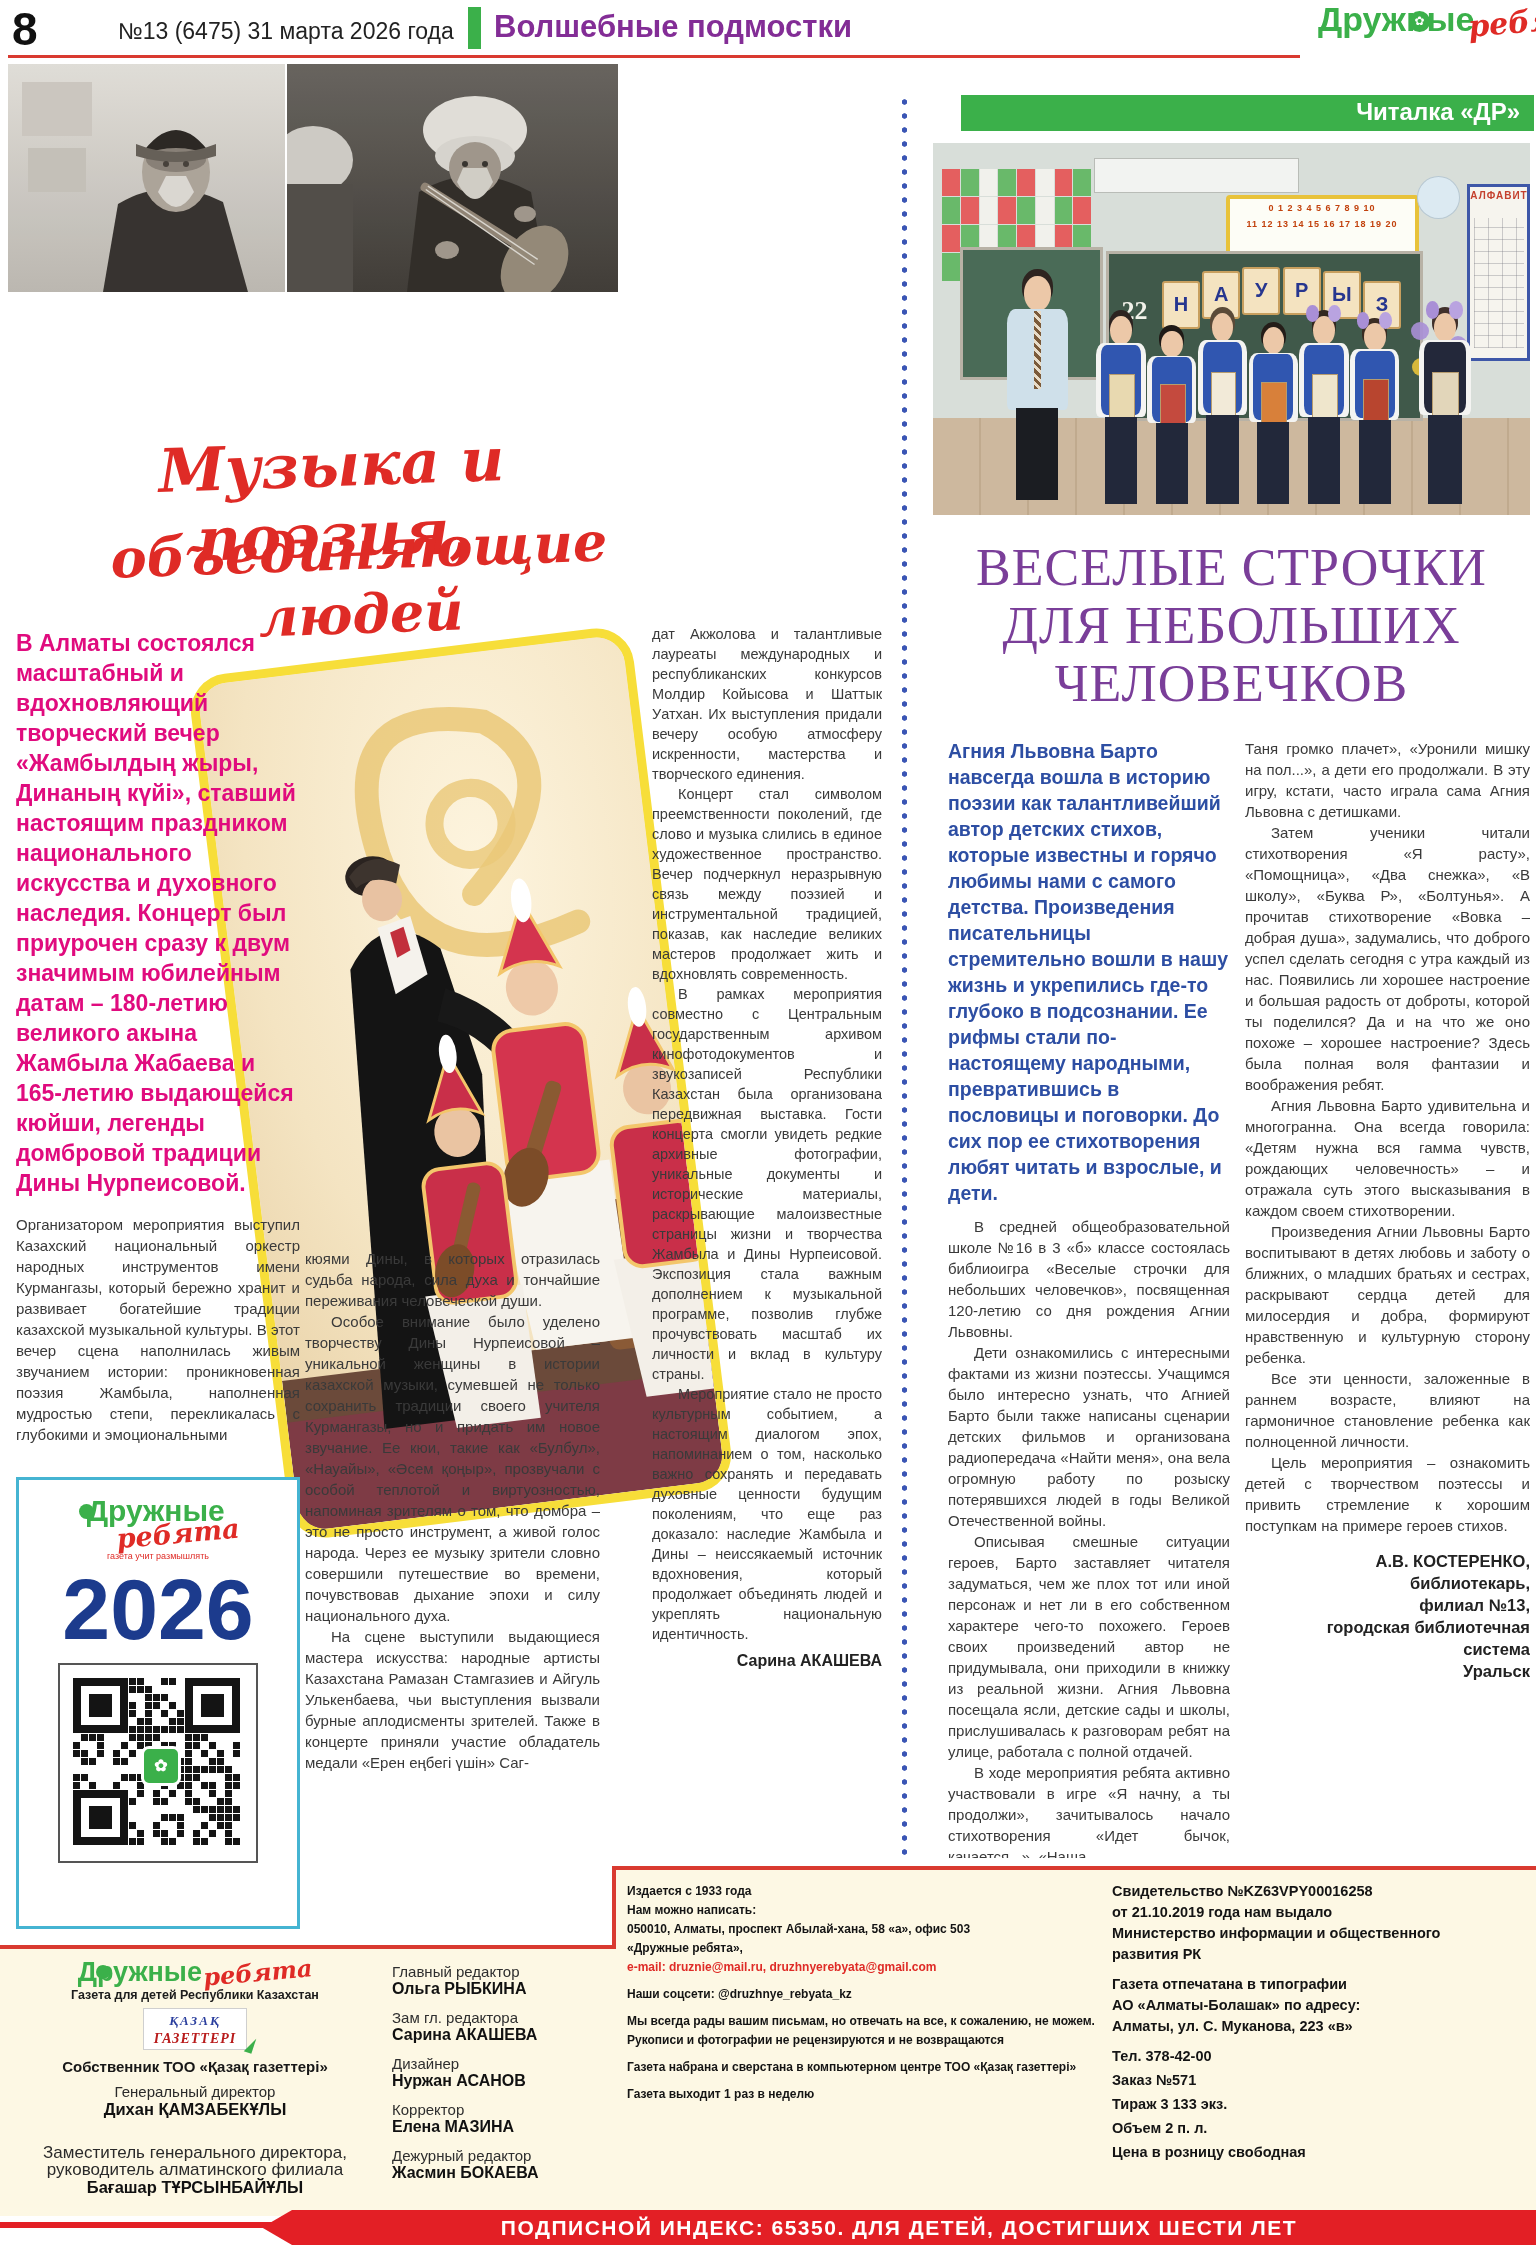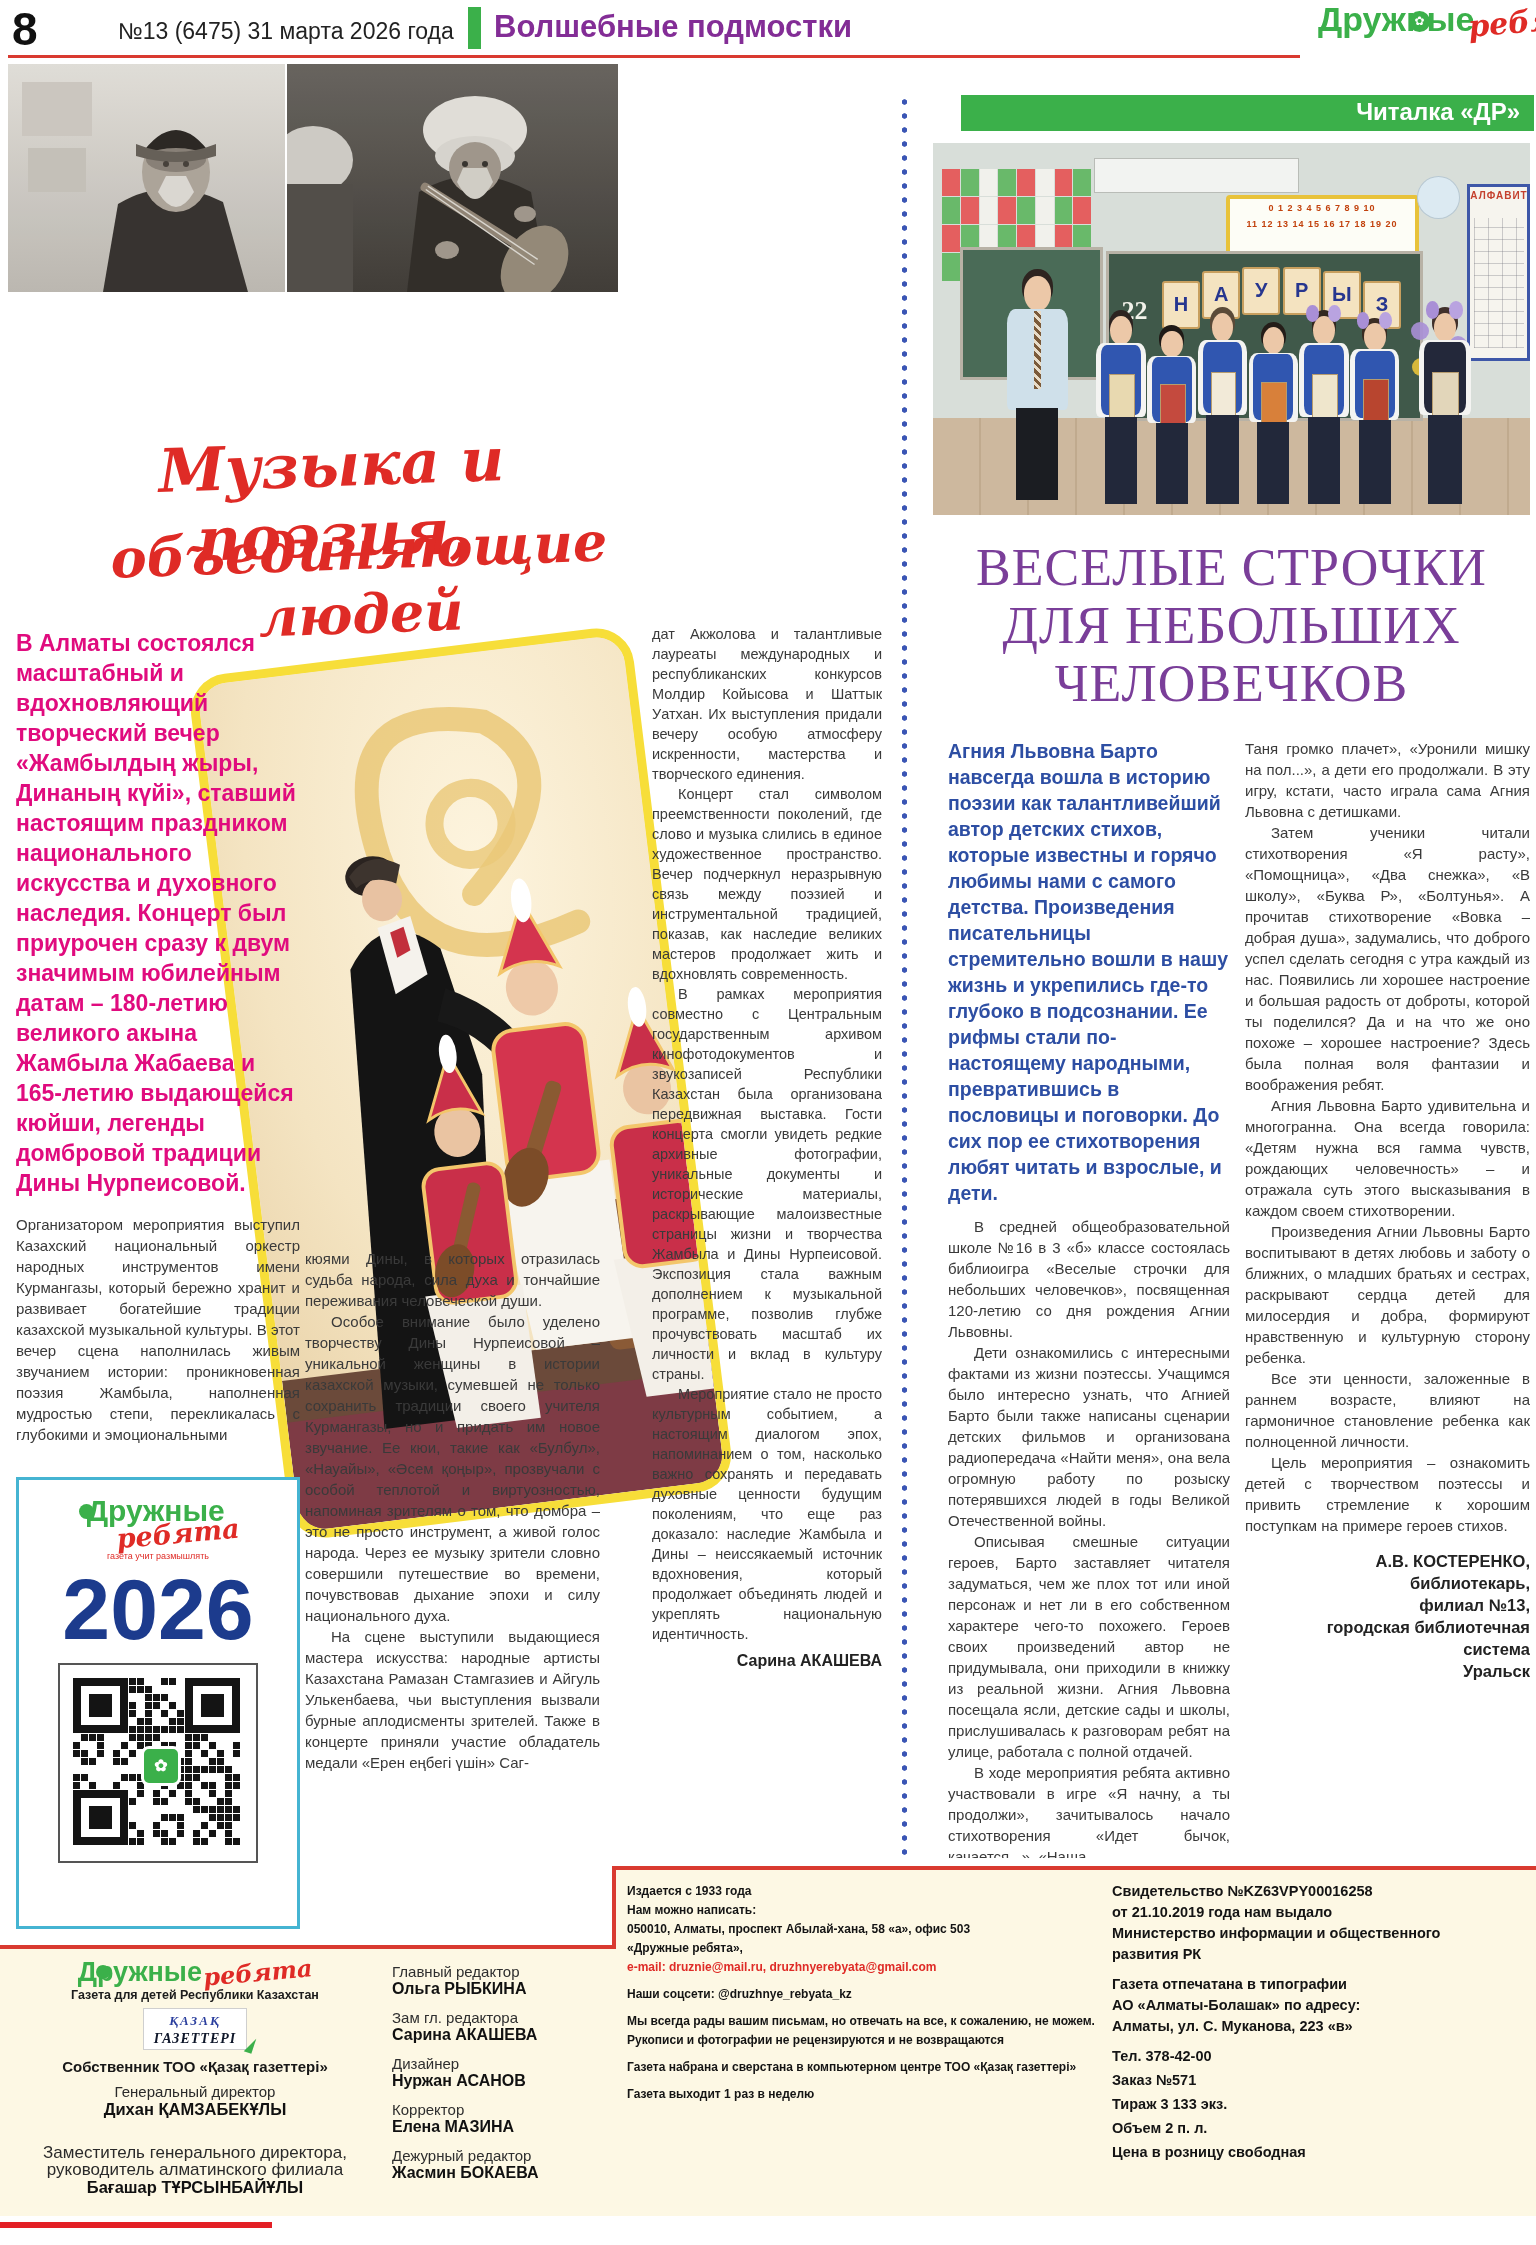--- a/index.html
+++ b/index.html
@@ -79,21 +79,21 @@
   #imprint-right{left:612px;top:1866px;width:924px;height:346px;border-top:4px solid #d93a30;}
   #imprint-left{left:0;top:1945px;width:616px;height:267px;border-top:4px solid #d93a30;}
   #imprint-step{left:612px;top:1866px;width:4px;height:83px;background:#d93a30;}
   #owner-block{left:10px;top:8px;width:370px;text-align:center;position:absolute;}
   #owner-block .w1{font-size:27px;}
   #owner-block .w2{font-size:24px;margin-left:-8px;}
   #owner-block .badge{width:14px;height:14px;margin-left:-110px;margin-right:96px;vertical-align:2px;}
   #owner-sub{font-size:12.5px;font-weight:bold;margin-top:0px;color:#1c1c1c;}
   #kz-badge{display:inline-block;margin-top:6px;padding:2px 10px;background:#fff;border:1px solid #cfcfcf;position:relative;}
   #kz-badge .kz1{font-family:"Liberation Serif",serif;font-style:italic;font-weight:bold;color:#2b3f9e;font-size:13px;letter-spacing:2px;}
-  #kz-badge .kz2{font-family:"Liberation Serif",serif;font-style:italic;font-weight:bold;color:#0f172a;font-size:14px;letter-spacing:1px;}
+  #kz-badge .kz2{font-family:"Liberation Serif",serif;font-style:italic;font-weight:bold;color:#b91c1c;font-size:14px;letter-spacing:1px;}
   #kz-badge .leaf{position:absolute;right:-8px;bottom:-4px;width:0;height:0;border-left:8px solid transparent;
                   border-bottom:16px solid var(--green);transform:rotate(18deg);}
   .own-line{font-size:15px;font-weight:bold;color:#171717;margin-top:8px;}
   .own-role{font-size:15px;color:#2a2a2a;margin-top:8px;}
   .own-role2{font-size:17px;color:#2a2a2a;line-height:17px;margin-top:25px;}
   .own-name{font-size:16.5px;font-weight:bold;color:#111;}
   #editorial{left:392px;top:14px;width:215px;position:absolute;}
   .ed-pair{margin-bottom:11px;}
   .ed-role{font-size:15px;color:#2e2e2e;}
   .ed-name{font-size:16px;font-weight:bold;color:#111;}
@@ -713,14 +713,15 @@
           <div class="ed-name">Елена МАЗИНА</div>
         </div>
         <div class="ed-pair">
           <div class="ed-role">Дежурный редактор</div>
           <div class="ed-name">Жасмин БОКАЕВА</div>
         </div>
       </div>
   </div>
 
   <div class="abs" id="banner-line"></div>
+  <div class="abs" id="footer-banner">ПОДПИСНОЙ ИНДЕКС: 65350. ДЛЯ ДЕТЕЙ, ДОСТИГШИХ ШЕСТИ ЛЕТ</div>
 
 </div>
 
 </body></html>

